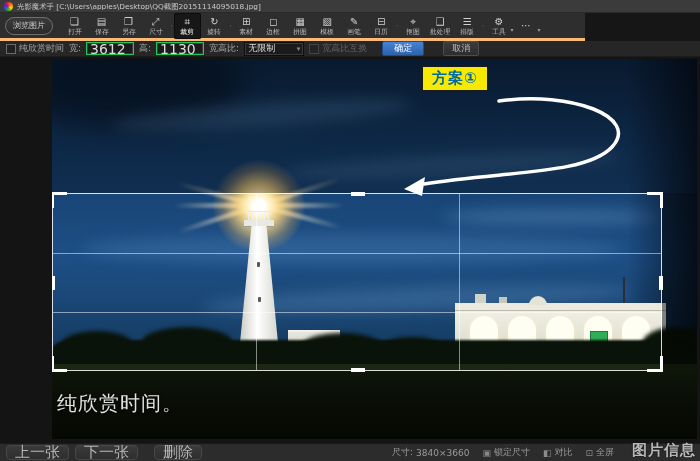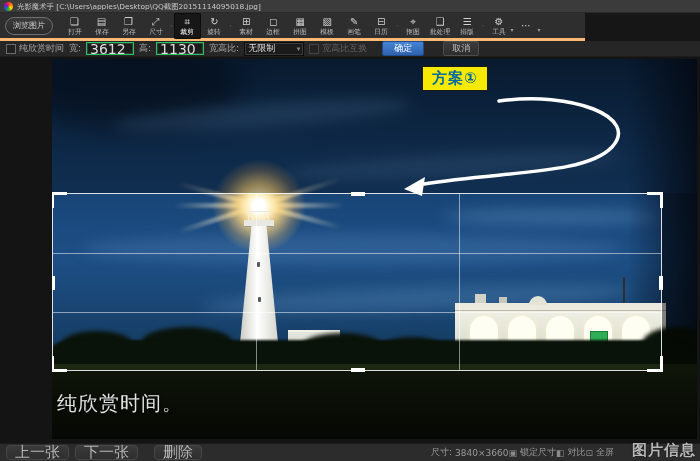--- a/index.html
+++ b/index.html
@@ -113,21 +113,21 @@
   .instruction{position:absolute;left:120px;top:30px;padding:3px 10px;background:#ffffff;
         color:#2525d2;font-size:19px;font-weight:bold;letter-spacing:2px;white-space:nowrap;}
   .arrow-svg{position:absolute;left:0;top:0;pointer-events:none;}
   
   .statusbar{position:absolute;left:0;top:443px;width:700px;height:18px;background:#2c2c2c;
              border-top:1px solid #1a1a1a;display:flex;align-items:center;box-sizing:border-box;
              padding:0 86px 0 6px;font-size:9px;color:#9b9b9b;}
   .sbtn{height:13px;padding:0 8px;margin-right:6px;background:linear-gradient(#3a3a3a,#2e2e2e);
         border:1px solid #474747;border-radius:4px;color:#b5b5b5;font-size:15px;line-height:12px;}
   .sbtn.del{margin-left:10px;}
-  .sright{margin-left:auto;display:flex;align-items:center;white-space:nowrap;}
+  .sright{margin-left:auto;display:flex;align-items:center;gap:13px;white-space:nowrap;}
   .sitem{display:flex;align-items:center;gap:3px;}
   .sicon{font-size:9px;color:#8a8a8a;}
   .watermark{position:absolute;right:4px;bottom:1px;font-size:15px;font-weight:bold;letter-spacing:1px;
              color:rgba(205,205,205,.88);text-shadow:0 0 2px rgba(0,0,0,.6);}
 </style>
 </head>
 <body>
 
 <div id="app">
 

